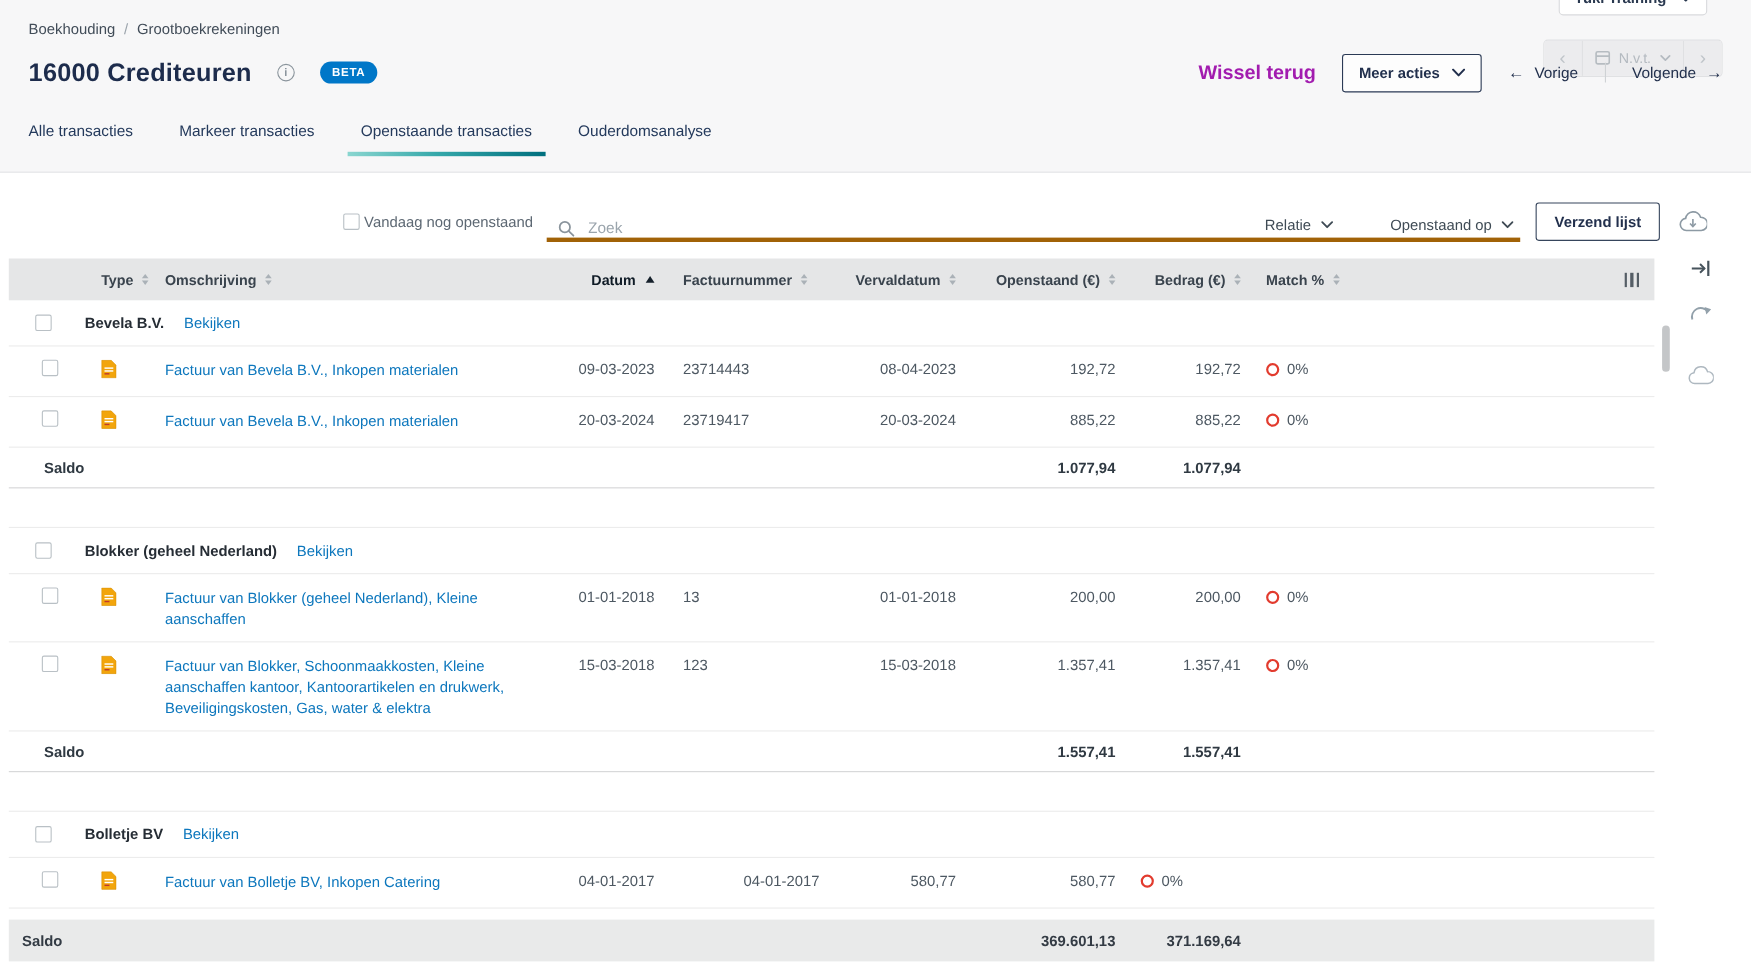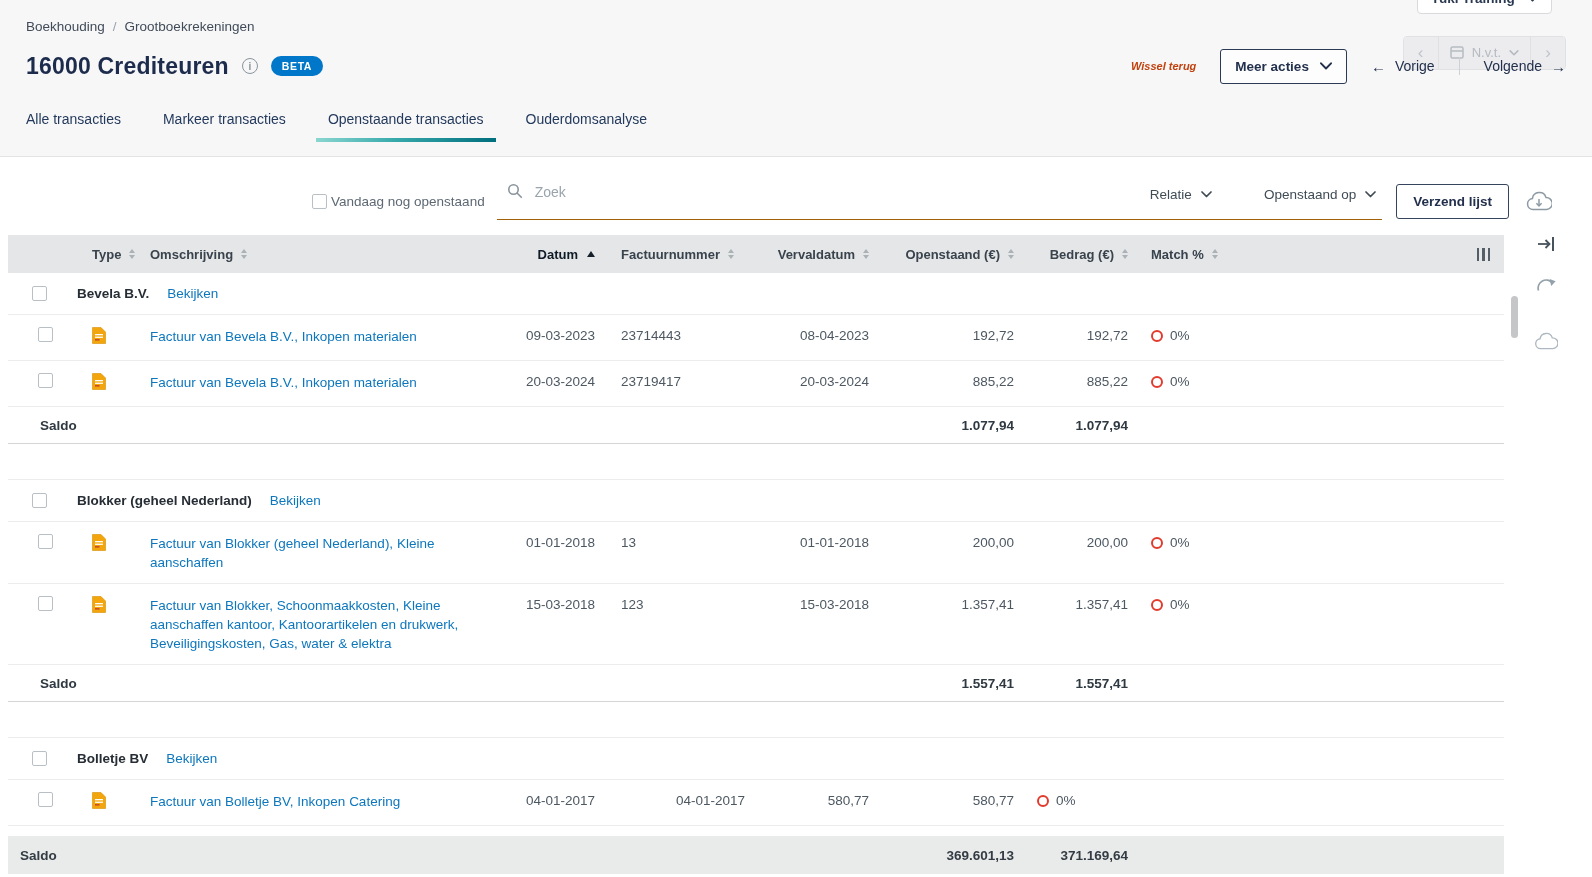--- a/index.html
+++ b/index.html
@@ -18,43 +18,43 @@
   .crumb { color:#414c58; }
   .crumb-sep { color:#9aa3ab; }
   .topbar-right { display:flex; align-items:center; gap:22px;flex-direction:column; }
   .admin-select { display:flex; align-items:center; gap:12px; background:#fff; border:1px solid #d9dadd; border-radius:4px; padding:7px 13px; font-size:13.5px; font-weight:bold; color:#2a3950; }
   .nav-group { display:flex; border:1px solid #e0e1e3; border-radius:4px; overflow:hidden; }
   .nav-group button { background:#ececee; border:none; color:#bfc4c9; display:flex; align-items:center; }
   .nav-btn { width:34px; justify-content:center; font-size:17px; padding:6px 0; }
   .nav-mid { gap:8px; padding:6px 11px; font-size:13px; color:#b4bac0 !important; border-left:1px solid #dfe0e2 !important; border-right:1px solid #dfe0e2 !important; }
 
   .title-row { display:flex; justify-content:space-between; align-items:center; margin-top:4px; height:40px; }
-  .title-left { display:flex; align-items:center; gap:13px; }
+  .title-left { display:flex; align-items:center; gap:23px; }
   h1 { margin:0; font-size:23px; font-weight:bold; color:#1d2c4c; letter-spacing:0.2px; }
   .info-icon { width:16px; height:16px; border:1.4px solid #8a949c; border-radius:50%; color:#8a949c; font-size:10px; display:grid; place-items:center; font-weight:bold; cursor:pointer; }
   .beta-badge { background:#0077c8; color:#fff; font-size:10.5px; font-weight:bold; letter-spacing:0.6px; padding:4px 11px; border-radius:10px; }
   .title-right { display:flex; align-items:center; gap:24px; }
-  .wissel { color:#c2410c; font-size:11px; font-weight:bold;font-style:italic; }
+  .wissel { color:#a21caf; font-size:18px; font-weight:bold; }
   .meer-acties { display:flex; align-items:center; gap:11px; background:#fdfdfd; border:1px solid #2b3a55; border-radius:3px; padding:9px 14px; font-size:13.5px; font-weight:bold; color:#22304d; }
   .pager { display:flex; align-items:center; gap:9px; color:#22304d; font-size:14px; }
   .pager .arr { font-size:15px; }
   .pager-divider { width:1px; height:18px; background:#cfd2d5; }
 
   .tabs { display:flex; gap:42px; margin-top:25px; padding-left:0; }
   .tab { position:relative; font-size:14px; color:#243a5c; padding-bottom:14px; cursor:pointer; }
   .tab.active::after { content:""; position:absolute; left:-12px; right:-12px; bottom:-1px; height:4px;
     background:linear-gradient(90deg,#8ad6d0 0%, #35a8aa 45%, #006f7e 100%); }
 
   
   .toolbar { display:flex; align-items:center; margin:25px 40px 15px 20px; height:38px; }
   .group-by { display:flex; align-items:center; justify-content:space-between; width:224px; background:#fff; border:1px solid #cfd4d8; border-radius:4px; padding:9px 13px; font-size:14px; font-weight:bold; color:#22304d; }
   .today { display:flex; align-items:center; gap:4px; margin-left:292px; cursor:pointer;text-align:right; }
   .today-label { font-size:13.5px; color:#5d6873; }
   .checkbox { width:15px; height:15px; border:1.5px solid #b9c0c5; border-radius:2px; background:#fff; display:inline-block; cursor:pointer; flex:none; }
-  .searchbar { flex:1; display:flex; align-items:flex-start; border-bottom:1px solid #a16207; height:37px; margin-left:12px; padding:0 4px 0 10px; }
+  .searchbar { flex:1; display:flex; align-items:flex-end; border-bottom:4px solid #a16207; height:37px; margin-left:12px; padding:0 4px 0 10px; }
   .searchbar input { border:none; outline:none; background:transparent; flex:1; font-size:14px; color:#3c4650; margin-left:10px; font-family:inherit; }
   .searchbar input::placeholder { color:#9aa4ac; }
   .filter-btn { display:flex; align-items:center; gap:9px; background:transparent; border:none; font-size:13.5px; color:#3f4b55; padding:4px 2px; margin-left:48px; }
   .verzend { background:#fff; border:1px solid #36455c; border-radius:3px; padding:9px 16px; font-size:13.5px; font-weight:bold; color:#22304d; margin-left:14px; }
   .toolbar-cloud { margin-left:17px; display:inline-flex; cursor:pointer; }
 
   
   .table { margin-left:8px; width:1496px; font-size:13.5px; }
   .tr { display:grid; grid-template-columns:76px 44px 357px 110px 150px 124px 145px 114px 110px 1fr; }
   .thead { background:#e5e6e7; height:38px; align-items:center; color:#39434d; font-weight:bold; font-size:13px; }

